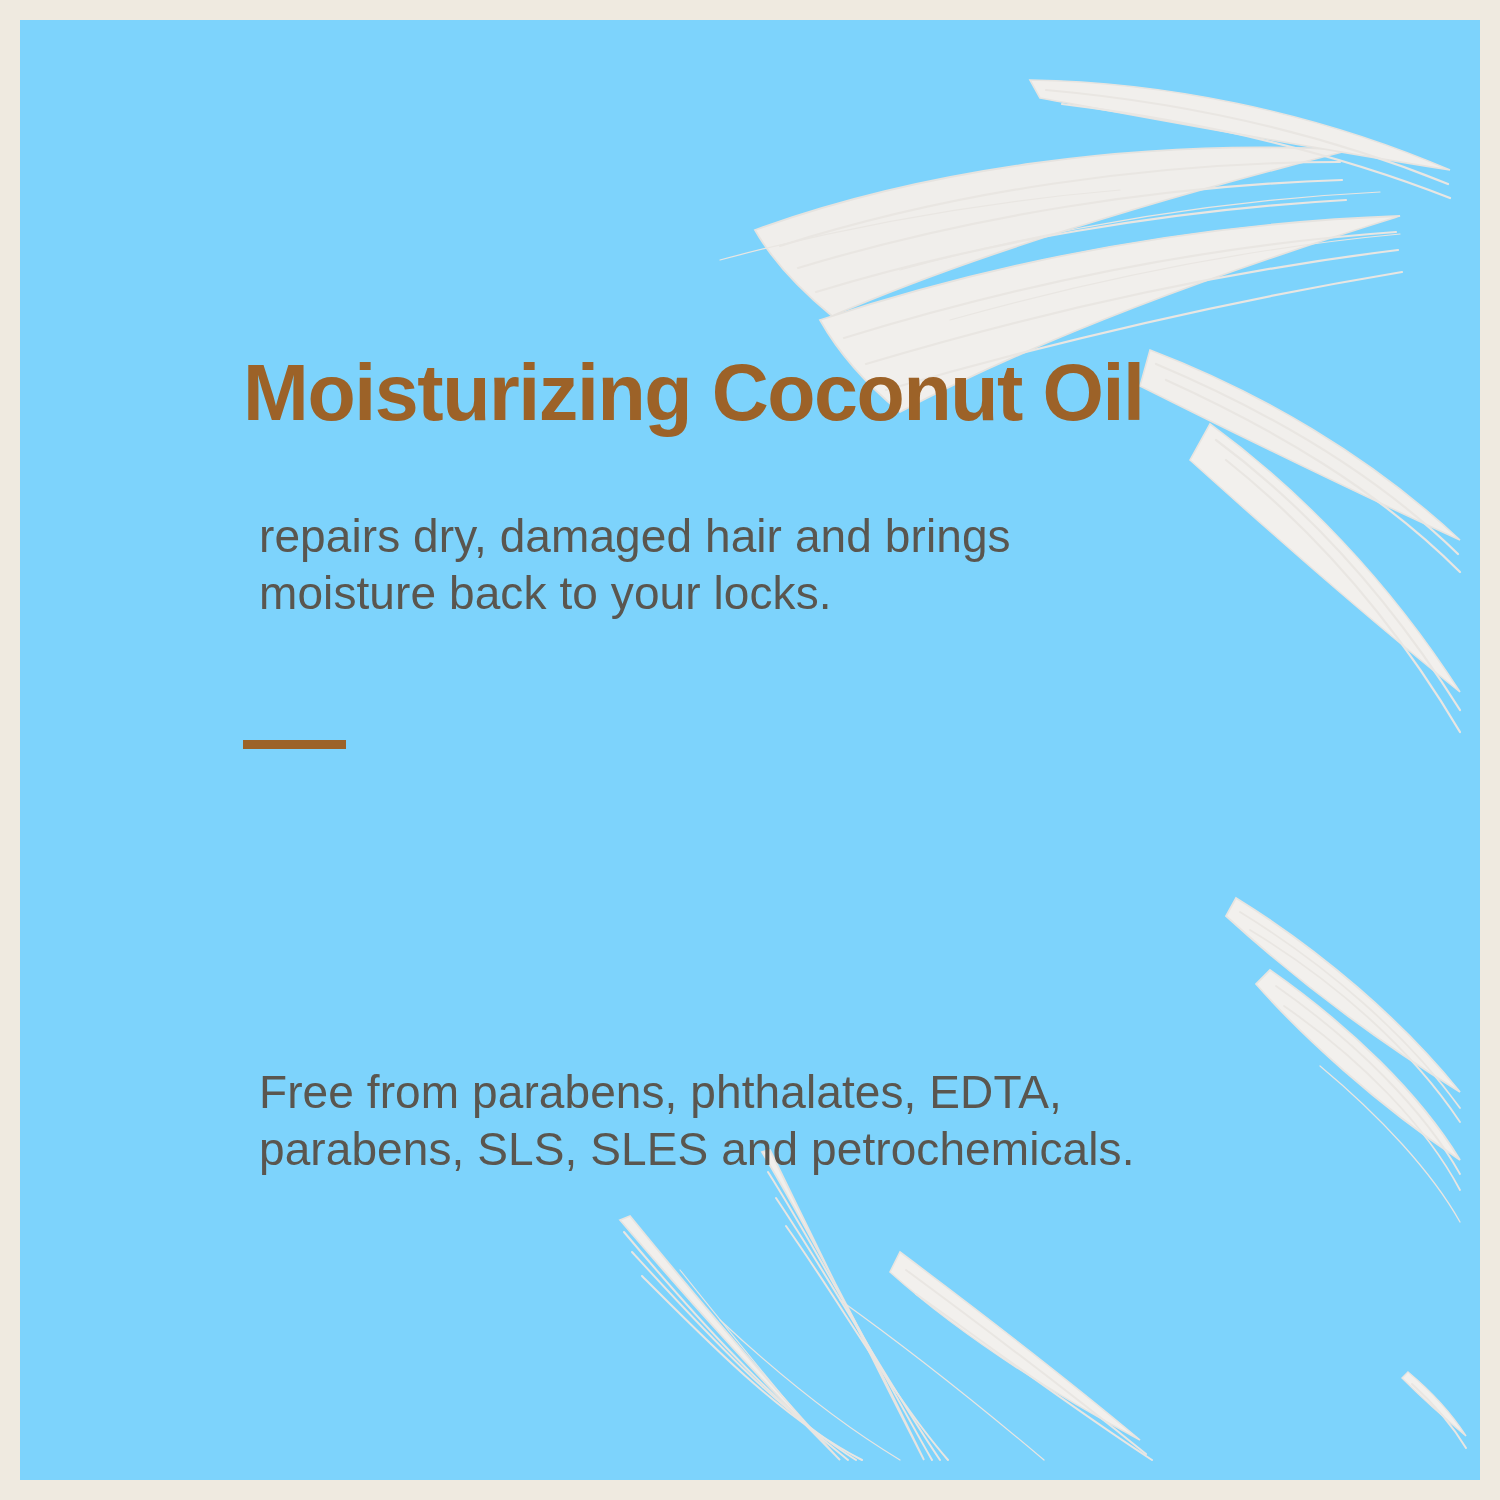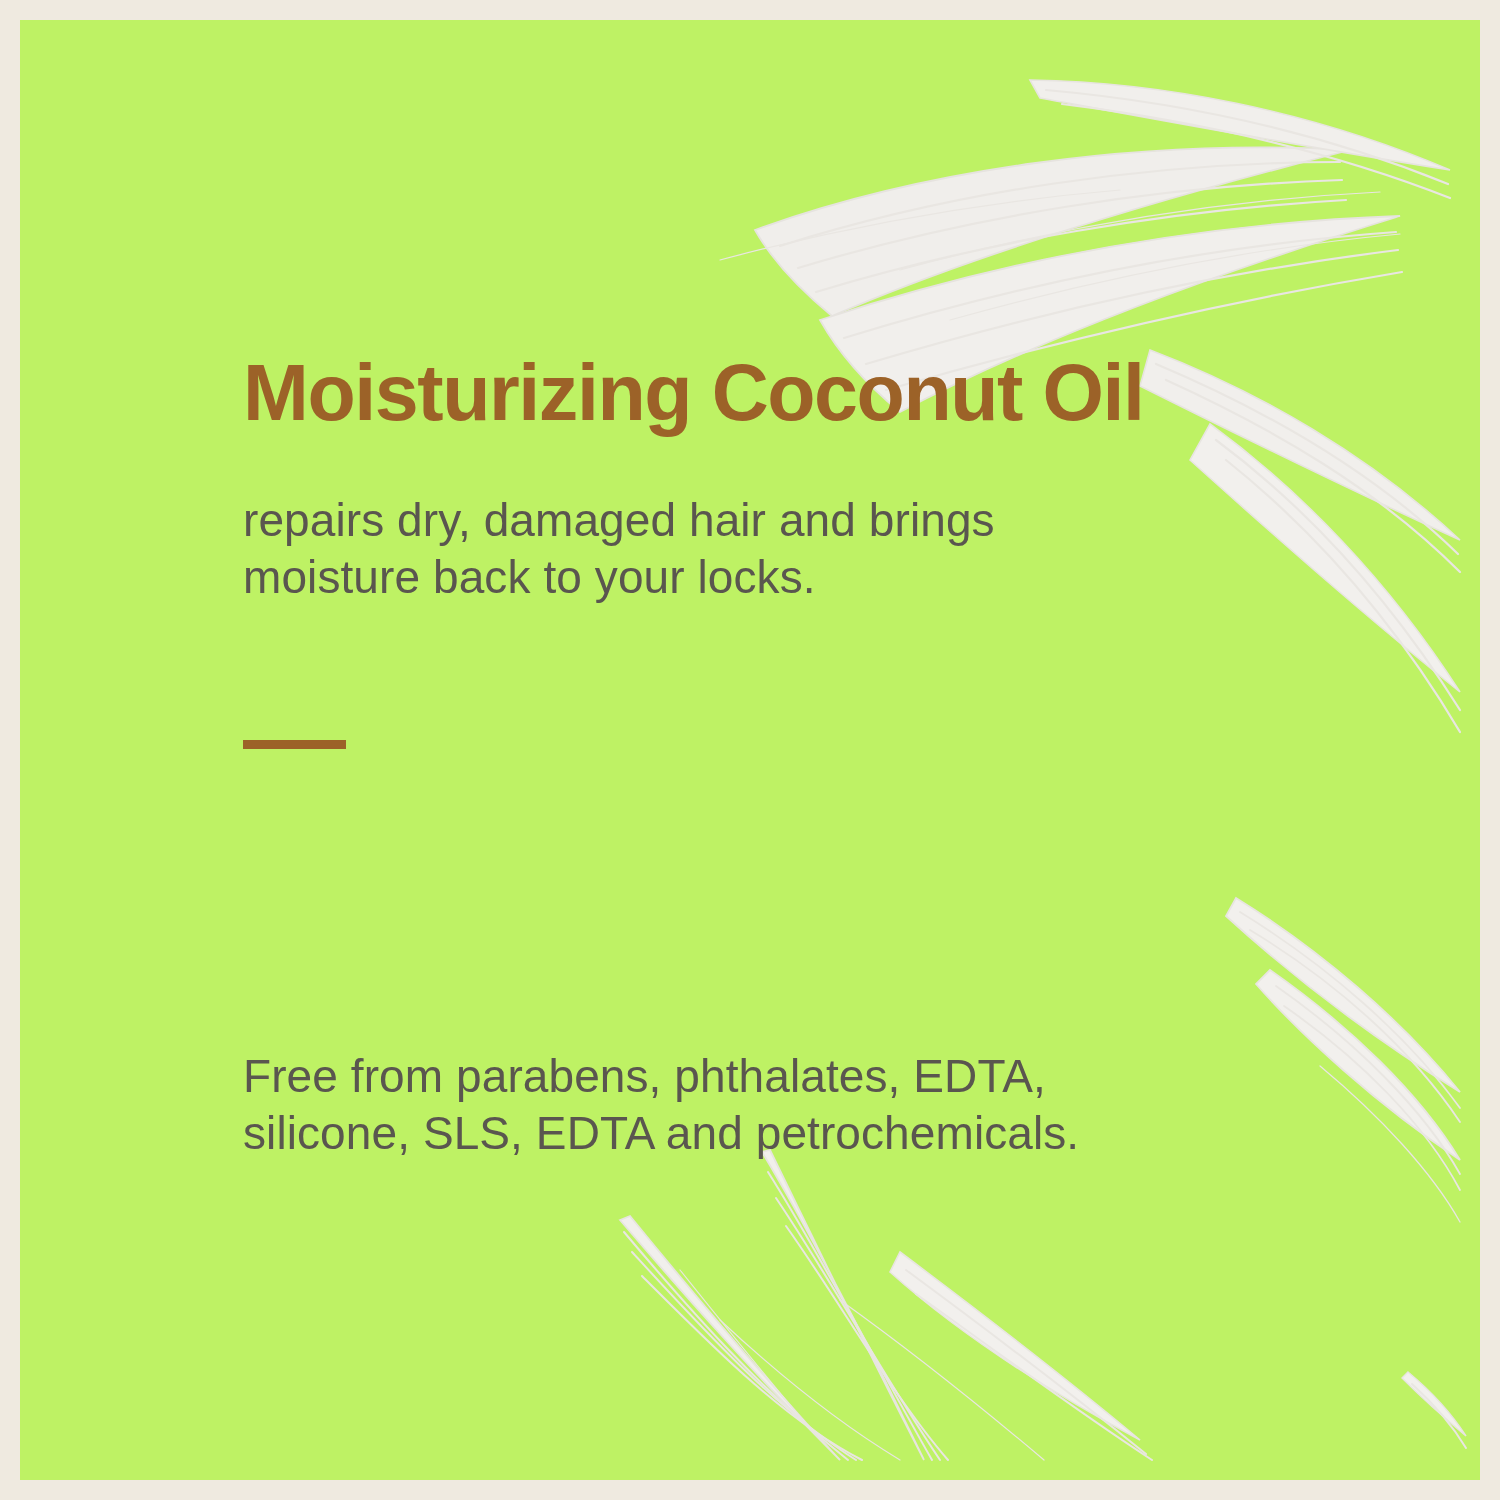--- a/index.html
+++ b/index.html
@@ -21,21 +21,21 @@
     box-sizing: border-box;
   }
 
   
   #canvas {
     position: absolute;
     left: 20px;
     top: 20px;
     width: 1460px;
     height: 1460px;
-    background: #bef264;
+    background: #7dd3fc;
     overflow: hidden;
   }
 
   
   #watermark {
     position: absolute;
     inset: 0;
     width: 100%;
     height: 100%;
     pointer-events: none;
@@ -61,21 +61,21 @@
     font-size: 79px;
     font-weight: 700;
     letter-spacing: -0.018em;
     line-height: 1;
     white-space: nowrap;
     color: #9c6228;
   }
 
   .feature-body {
     position: absolute;
-    margin: 0;
+    margin: 16px;
     font-size: 46px;
     font-weight: 400;
     line-height: 57px;
     letter-spacing: 0.002em;
     color: #5a564f;
   }
   .feature-body .line { display: block; }
 
   
   #heading-1 { top: 333px; }
@@ -184,20 +184,20 @@
       <h2 id="heading-1" class="feature-heading">Moisturizing Coconut Oil</h2>
 
       <p id="body-1" class="feature-body">
         <span class="line">repairs dry, damaged hair and brings</span>
         <span class="line">moisture back to your locks.</span>
       </p>
 
 
       <p id="body-2" class="feature-body">
         <span class="line">Free from parabens, phthalates, EDTA,</span>
-        <span class="line">silicone, SLS, EDTA and petrochemicals.</span>
+        <span class="line">parabens, SLS, SLES and petrochemicals.</span>
       </p>
     </div>
 
     <div id="divider"></div>
 
   </div>
 </div>
 
 </body></html>

